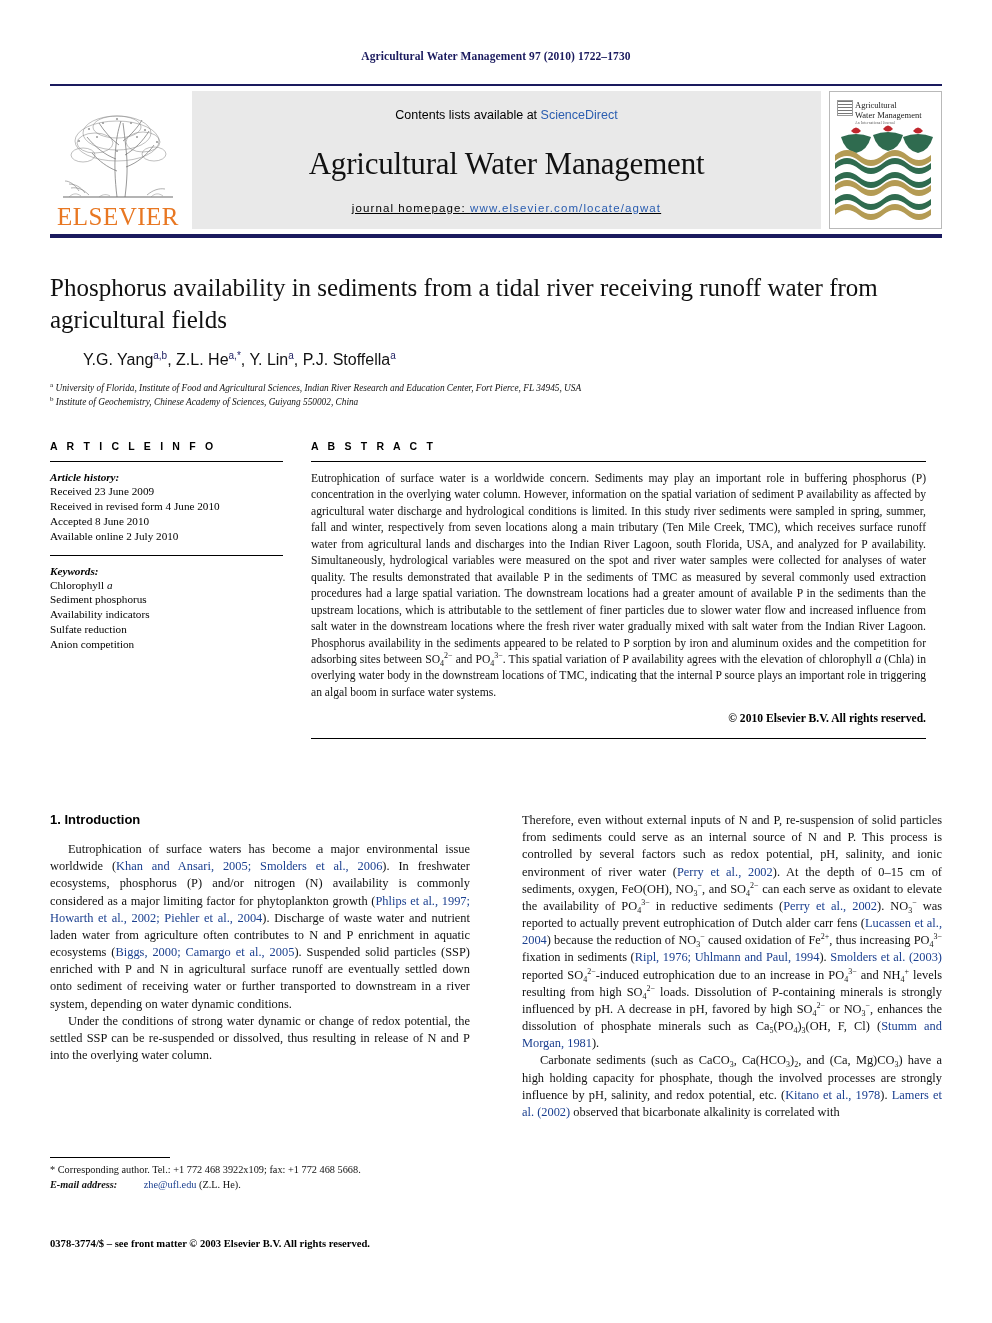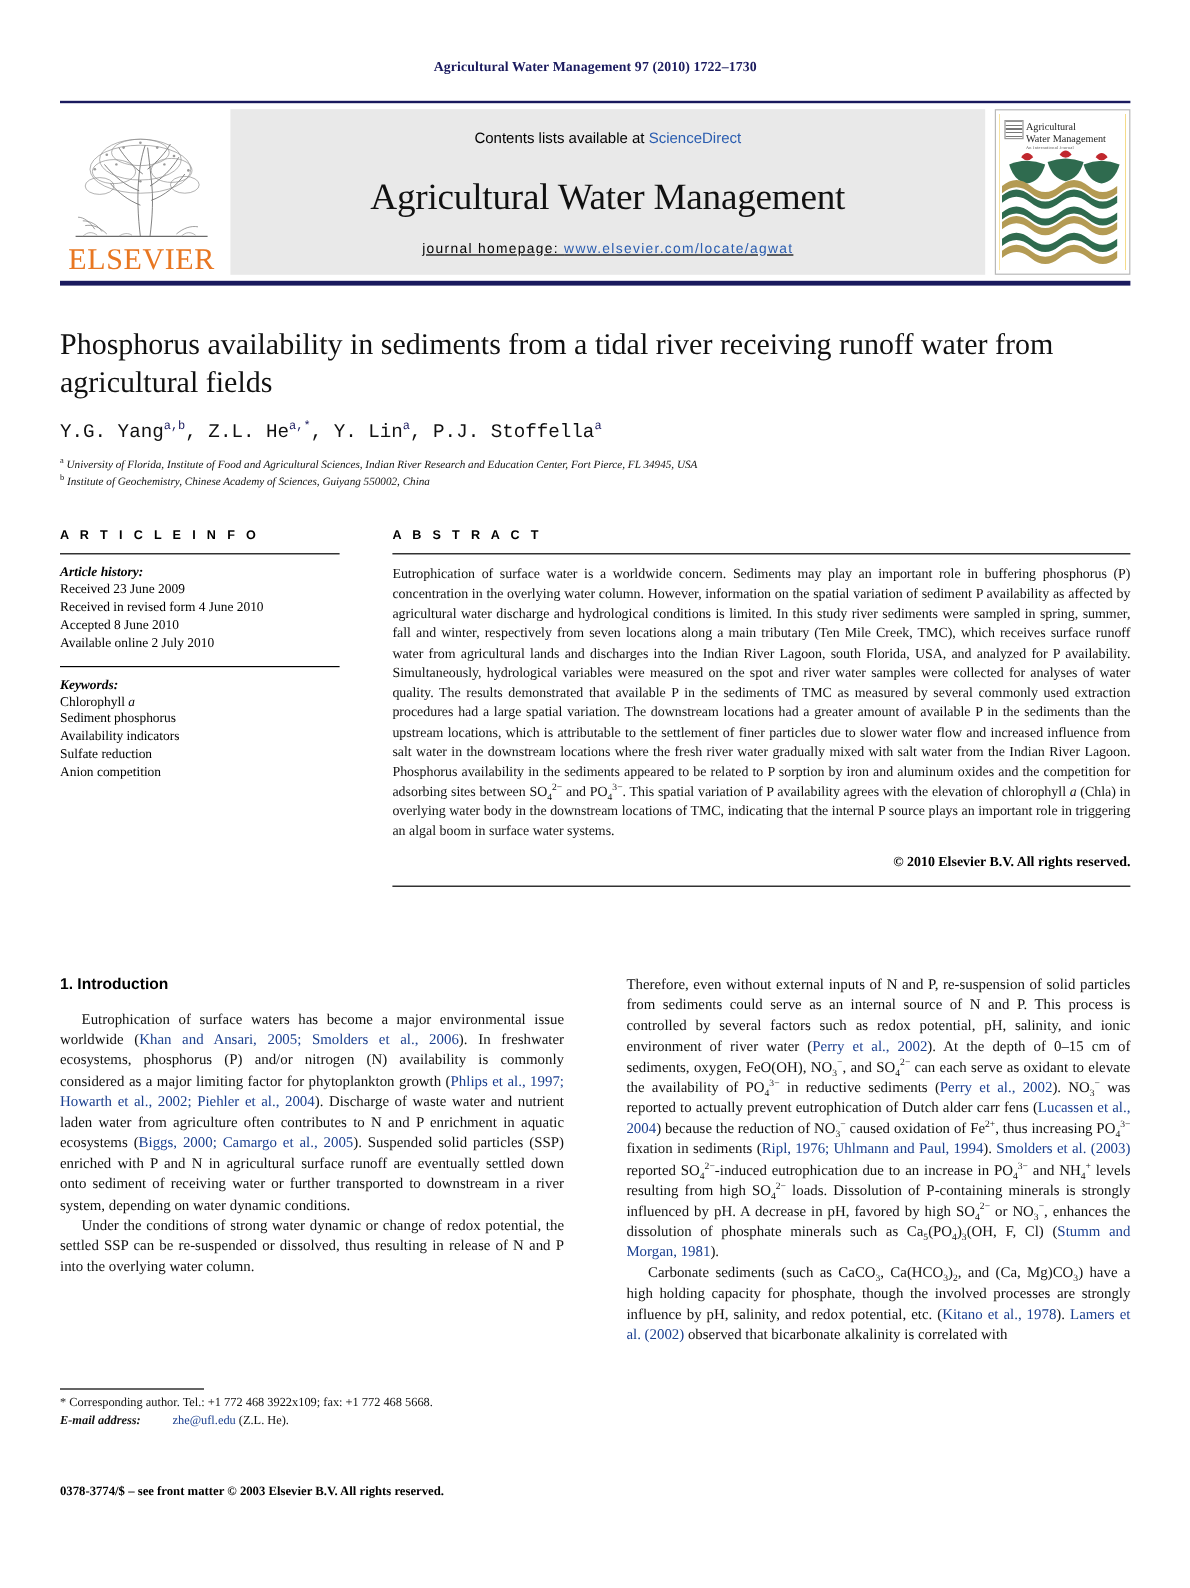--- a/index.html
+++ b/index.html
@@ -158,24 +158,25 @@
   .title-area { position: absolute; left: 50px; top: 272px; width: 892px; }
   .art-title {
     font-family: "Liberation Serif", serif;
     font-size: 25px;
     line-height: 1.26;
     color: #111;
     margin: 0 0 16px 0;
     font-weight: normal;
   }
   .authors {
-    font-family: Liberation Mono, monospace;
+    font-family: Liberation Sans, sans-serif;
     font-size: 16px;
     color: #111;
     margin-bottom: 13px;
+    margin-left: 33px;
   }
   .authors sup { font-size: 10px; color:#1a1a5e; }
   .affil {
     font-family: "Liberation Serif", serif;
     font-style: italic;
     font-size: 9.3px;
     line-height: 1.5;
     color: #111;
   }
   .affil sup { font-style: normal; font-size: 7px; }
@@ -183,21 +184,21 @@
   
   .info-abstract {
     position: absolute;
     left: 50px;
     top: 440px;
     width: 892px;
     display: flex;
     gap: 0px;
   }
   .col-info { width: 233px; flex: 0 0 233px; }
-  .col-abs  { width: 615px; flex: 0 0 615px; margin-left: 44px; }
+  .col-abs  { width: 615px; flex: 0 0 615px; margin-left: 28px; }
 
   .sec-head {
     font-family: "Liberation Sans", sans-serif;
     font-weight: bold;
     font-size: 10.5px;
     letter-spacing: 3.2px;
     color: #000;
     margin-bottom: 9px;
   }
   .hr-thin { border:0; border-top:1px solid #000; margin: 0 0 9px 0; }

